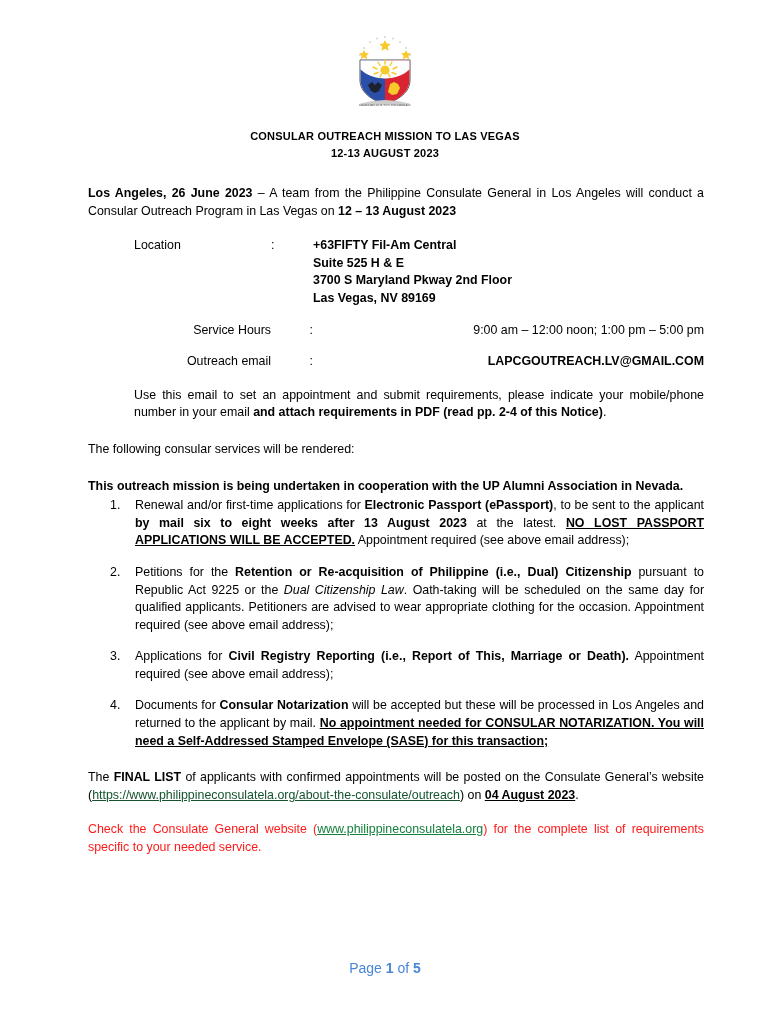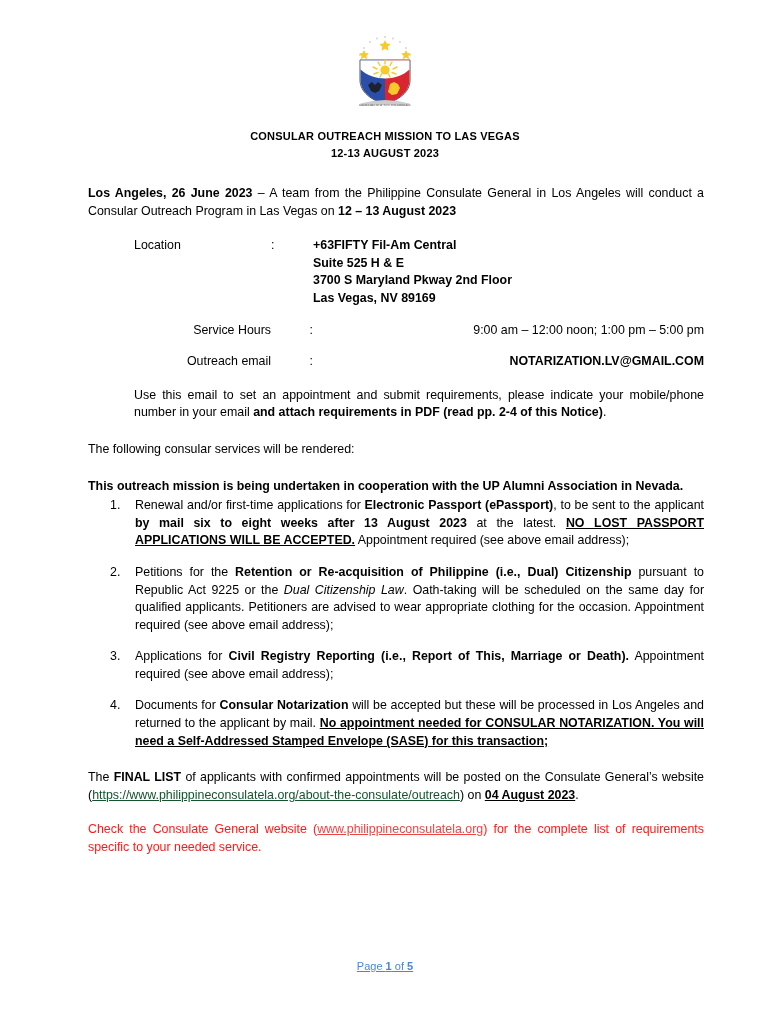--- a/index.html
+++ b/index.html
@@ -131,34 +131,33 @@
   }
   a.link {
     color: #14532d;
     text-decoration: underline;
   }
   .red {
     color: #ff1a1a;
     margin-top: 17px;
   }
   .red a.link2 {
-    color: #ef4444;
+    color: #15803d;
     margin-top: 31px;
   }
 
   
   .footer {
     position: absolute;
     left: 0;
     top: 960px;
     width: 100%;
     text-align: center;
-    font-size: 11px;
+    font-size: 14px;
     color: #4a86d8;
-    text-decoration: underline;
   }
   .footer b { font-weight: bold; }
 </style>
 </head>
 <body>
 
 <div class="page">
 
   <div class="seal-wrap">
     <span class="seal">
@@ -237,21 +236,21 @@
 
       <div class="det-row">
         <div class="det-label">Service Hours</div>
         <div class="det-colon">:</div>
         <div class="det-val">9:00 am – 12:00 noon; 1:00 pm – 5:00 pm</div>
       </div>
 
       <div class="det-row">
         <div class="det-label">Outreach email</div>
         <div class="det-colon">:</div>
-        <div class="det-val bold">NOTARIZATION.LV@GMAIL.COM</div>
+        <div class="det-val bold">LAPCGOUTREACH.LV@GMAIL.COM</div>
       </div>
     </div>
 
     <div class="email-note">
       <p><span>Use this email to set an appointment and submit requirements, please indicate your mobile/phone number in your email </span><b>and attach requirements in PDF (read pp. 2-4 of this Notice)</b><span>.</span></p>
     </div>
 
     <p class="para services-lead">The following consular services will be rendered:</p>
 
     <p class="para coop">This outreach mission is being undertaken in cooperation with the UP Alumni Association in Nevada.</p>

